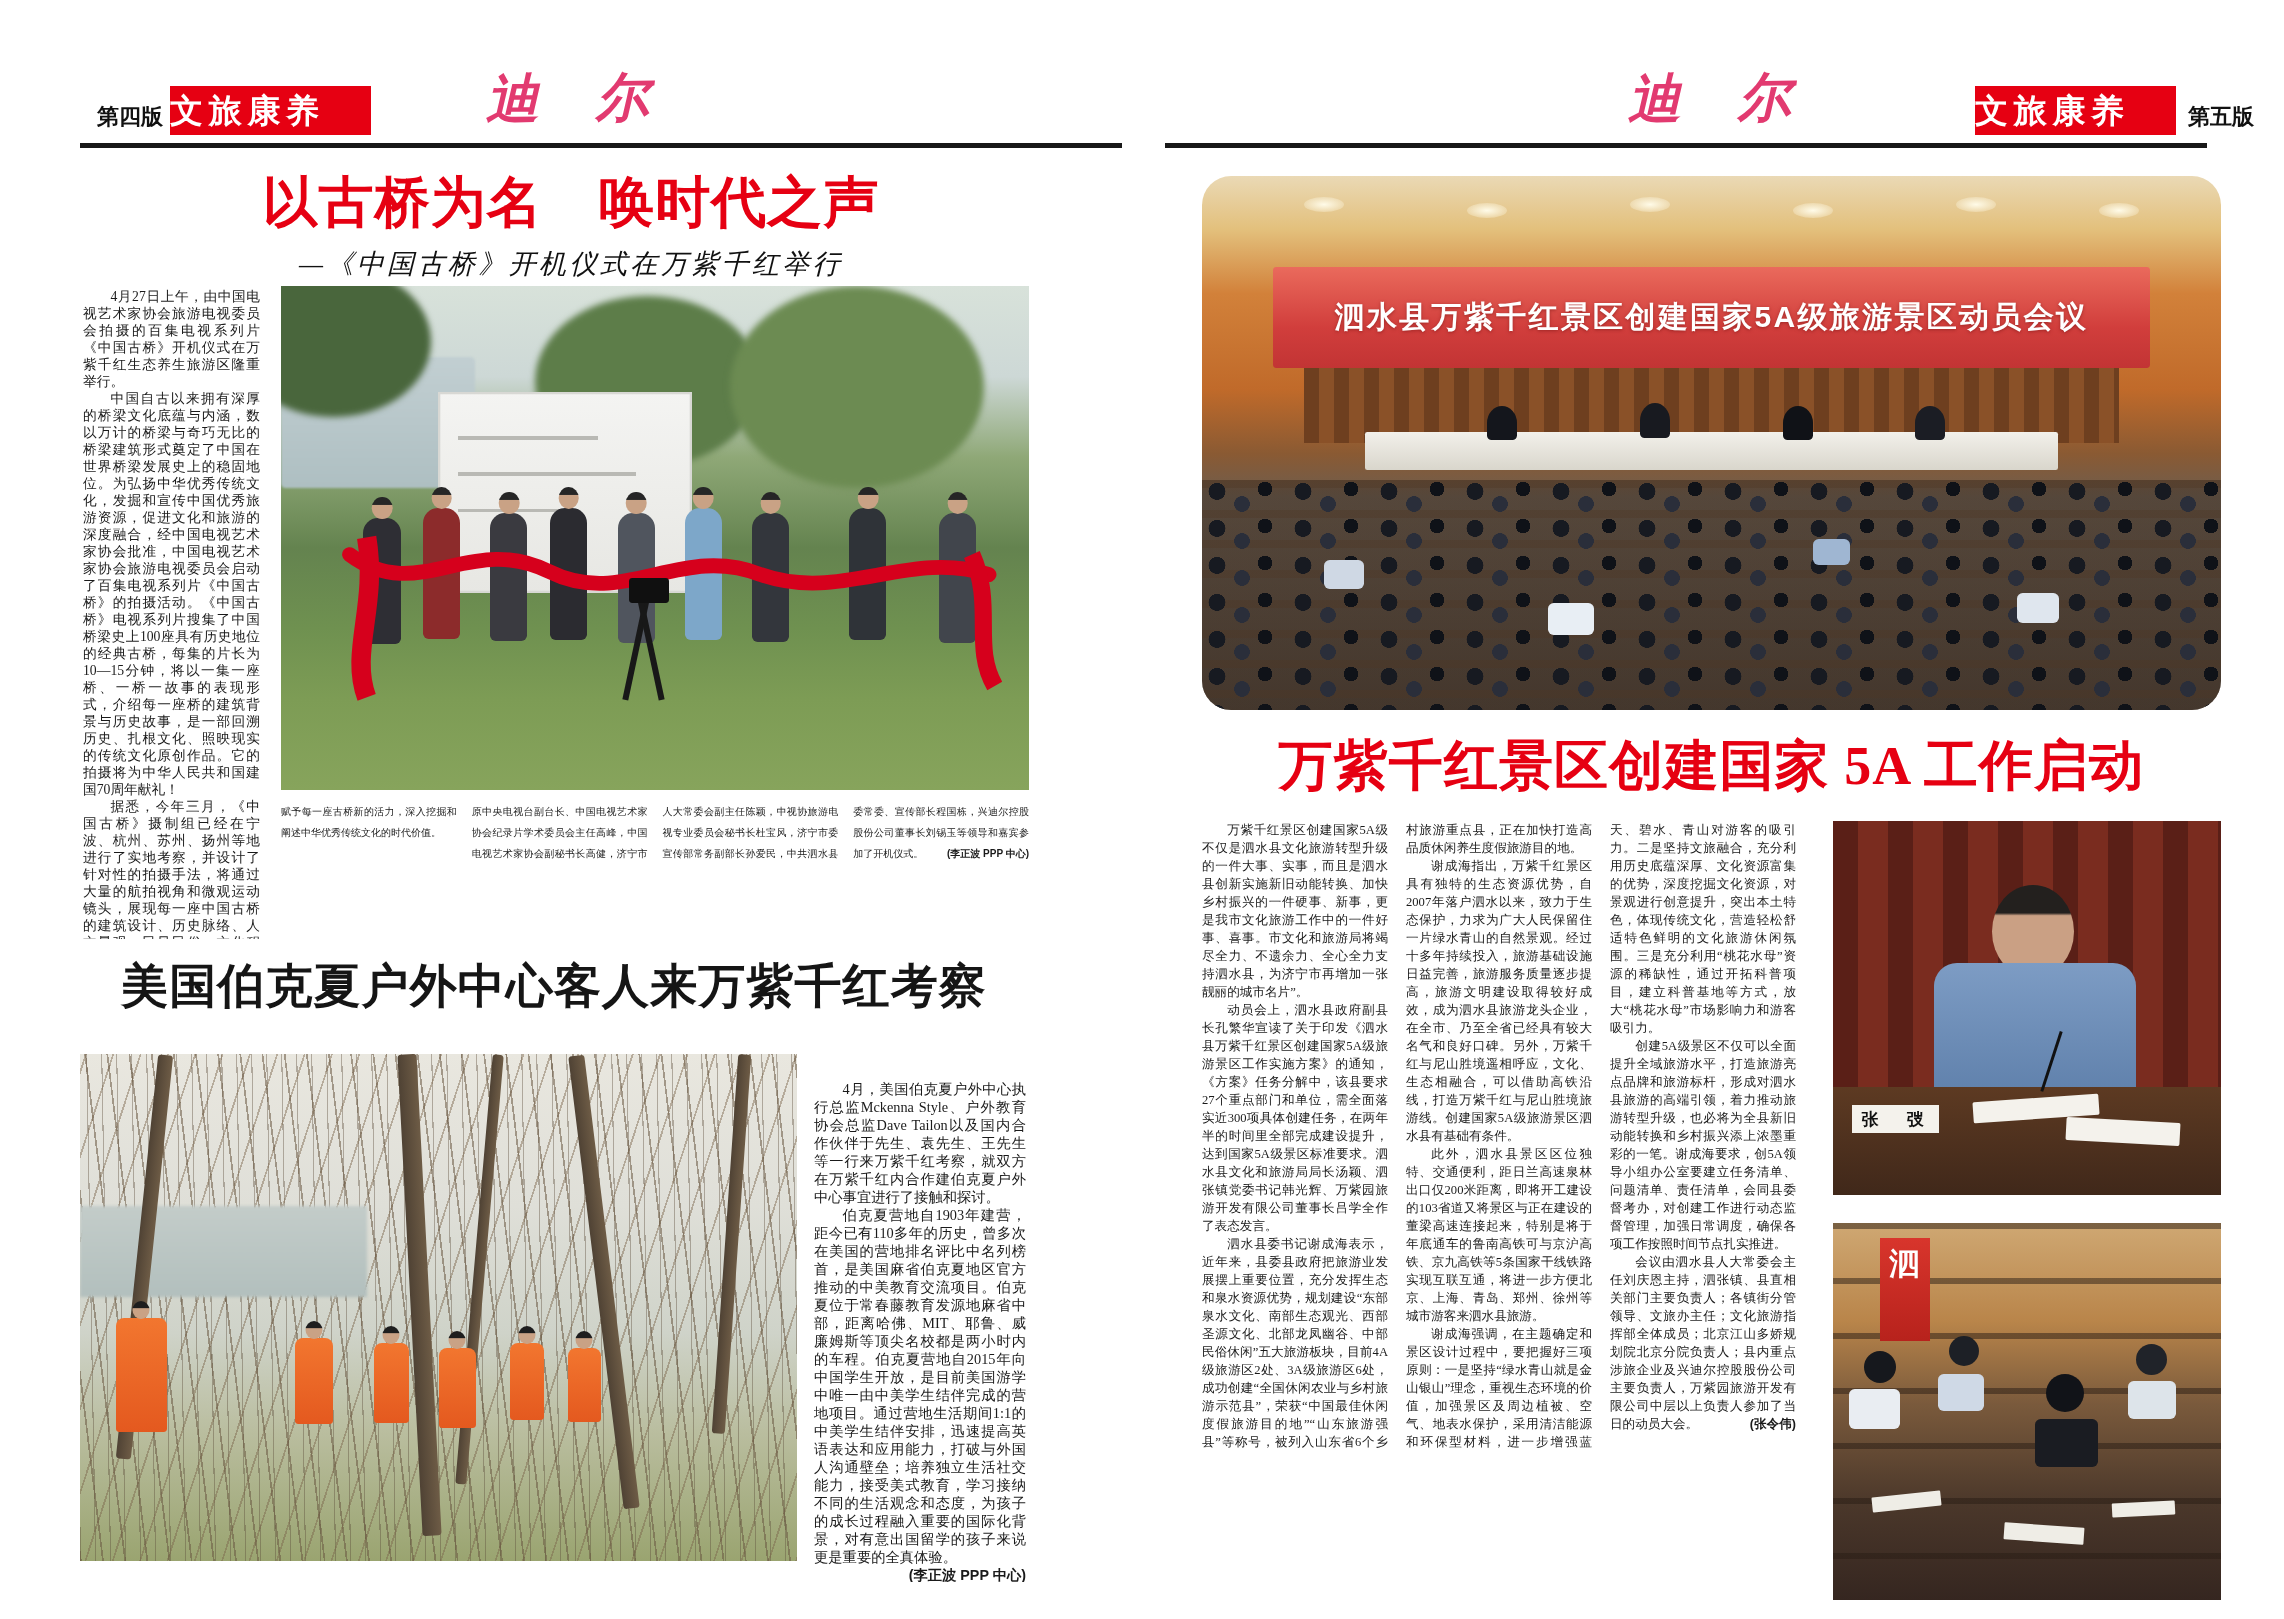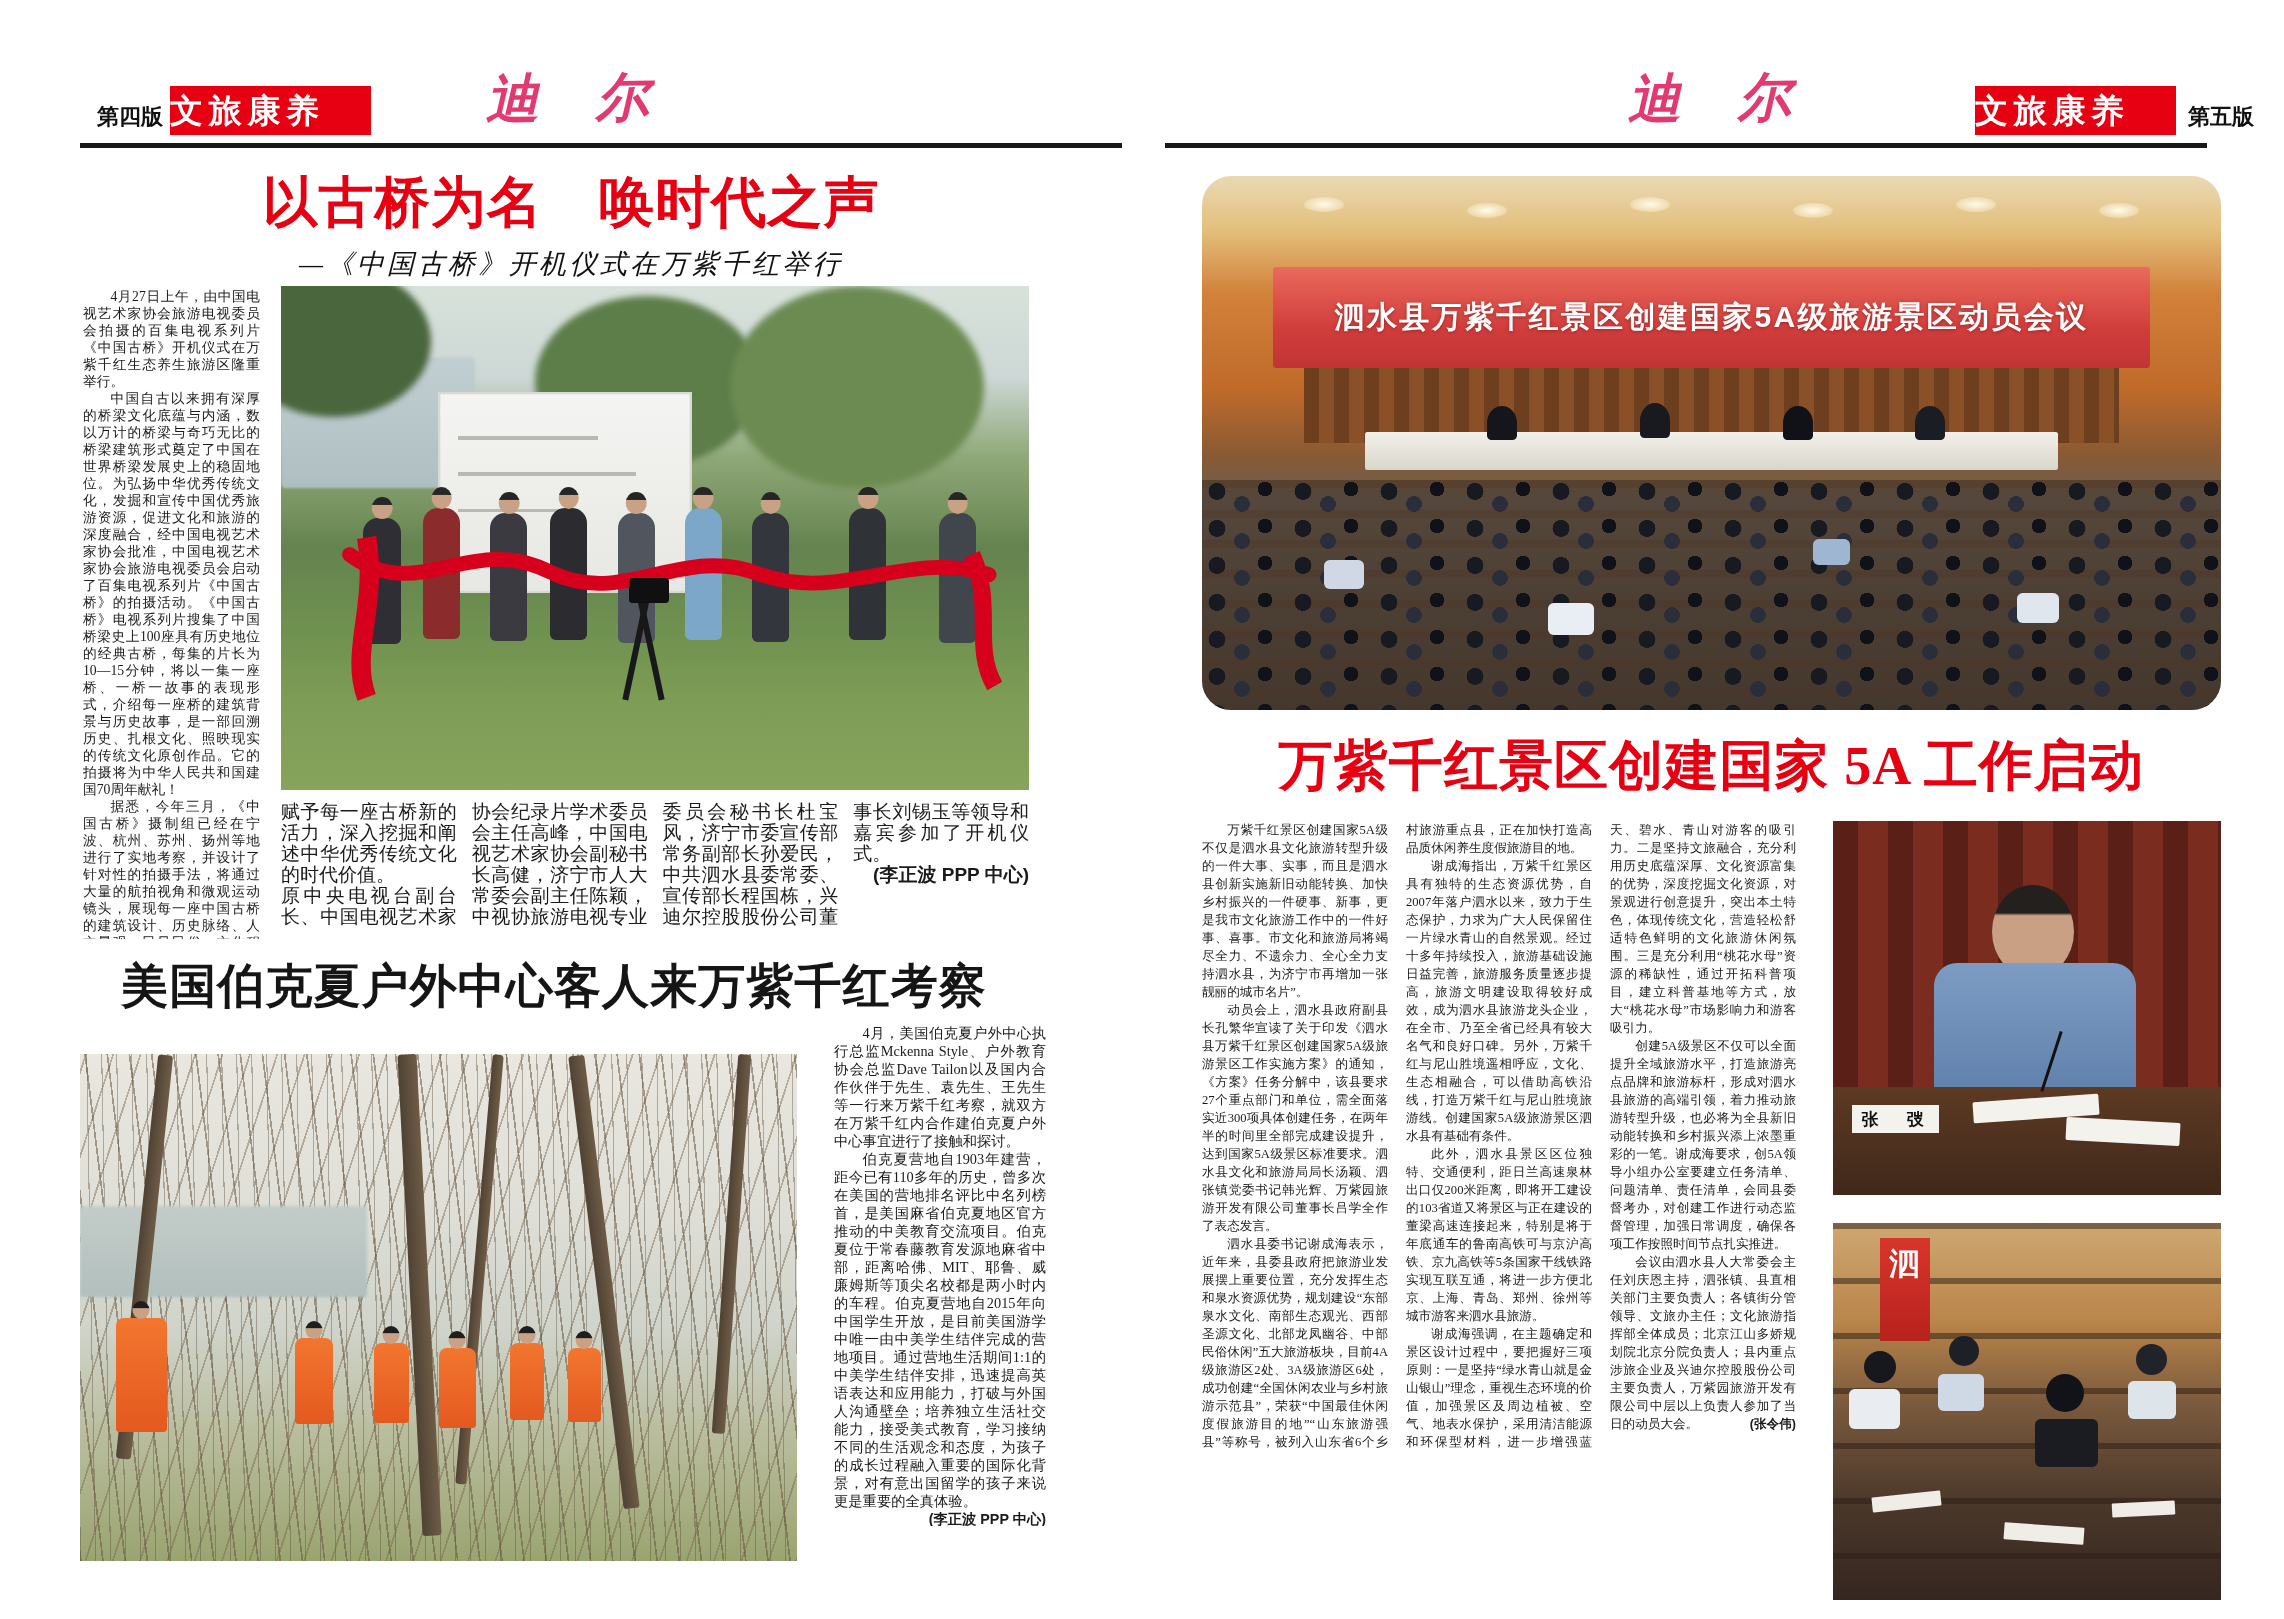--- a/index.html
+++ b/index.html
@@ -24,21 +24,21 @@
   .headline-red{
     text-align:center;font-weight:900;color:#e60012;font-size:55px;letter-spacing:1.1px;
     font-family:"Liberation Serif","DejaVu Serif",serif;white-space:nowrap;
   }
   .subtitle{
     text-align:center;font-size:27px;font-style:italic;color:#111;letter-spacing:3.4px;white-space:nowrap;
   }
   .bodycol{font-size:13.7px;line-height:17px;text-align:justify;overflow:hidden;}
   .bodycol p{margin:0;}
   .indent{text-indent:2em;}
-  .bottomblock{font-size:19px;line-height:21px;text-align:justify;overflow:hidden;
+  .bottomblock{font-size:10px;line-height:21px;text-align:justify;overflow:hidden;
     column-count:4;column-gap:15px;}
   .bottomblock p{margin:0;}
   .credit{float:right;font-weight:bold;font-family:"Liberation Sans","DejaVu Sans",sans-serif;}
   .headline-black{
     text-align:center;font-weight:900;color:#151515;font-size:47px;letter-spacing:1.1px;white-space:nowrap;
     font-family:"Liberation Serif","DejaVu Serif",serif;
   }
   .a2col{font-size:14.3px;line-height:18px;text-align:justify;overflow:hidden;}
   .a2col p{margin:0;}
   
@@ -202,21 +202,21 @@
   <div class="abs trunk" style="left:72%;top:0;width:16px;height:90%;transform:rotate(-7deg);"></div>
   <div class="abs trunk" style="left:90%;top:0;width:12.6px;height:75%;transform:rotate(4deg);"></div>
   <div class="abs vest" style="left:5%;top:52%;width:51px;height:114px;"></div>
   <div class="abs vest" style="left:30%;top:56%;width:38px;height:86px;"></div>
   <div class="abs vest" style="left:41%;top:57%;width:35px;height:80px;"></div>
   <div class="abs vest" style="left:50%;top:58%;width:37px;height:80px;"></div>
   <div class="abs vest" style="left:60%;top:57%;width:34px;height:77px;"></div>
   <div class="abs vest" style="left:68%;top:58%;width:33px;height:74px;"></div>
 </div>
 
-<div class="abs a2col" style="left:814px;top:1024px;width:212px;height:502px;margin-left:20px;">
+<div class="abs a2col" style="left:814px;top:1080px;width:212px;height:502px;">
   <p class="indent">4月，美国伯克夏户外中心执行总监Mckenna Style、户外教育协会总监Dave Tailon以及国内合作伙伴于先生、袁先生、王先生等一行来万紫千红考察，就双方在万紫千红内合作建伯克夏户外中心事宜进行了接触和探讨。</p>
   <p style="display:inline;"><span class="indent" style="display:inline-block;text-indent:2em;">伯克夏营地自1903年建营，距今已有110多年的历史，曾多次在美国的营地排名评比中名列榜首，是美国麻省伯克夏地区官方推动的中美教育交流项目。伯克夏位于常春藤教育发源地麻省中部，距离哈佛、MIT、耶鲁、威廉姆斯等顶尖名校都是两小时内的车程。伯克夏营地自2015年向中国学生开放，是目前美国游学中唯一由中美学生结伴完成的营地项目。通过营地生活期间1:1的中美学生结伴安排，迅速提高英语表达和应用能力，打破与外国人沟通壁垒；培养独立生活社交能力，接受美式教育，学习接纳不同的生活观念和态度，为孩子的成长过程融入重要的国际化背景，对有意出国留学的孩子来说更是重要的全真体验。</span><span class="credit">(李正波 PPP 中心)</span></p>
 </div>
 
 <div class="abs photo3" style="left:1202px;top:176px;width:1019px;height:534px;">
   <div class="abs ceil-light" style="left:10%;top:4%;"></div>
   <div class="abs ceil-light" style="left:26%;top:5%;"></div>
   <div class="abs ceil-light" style="left:42%;top:4%;"></div>
   <div class="abs ceil-light" style="left:58%;top:5%;"></div>
   <div class="abs ceil-light" style="left:74%;top:4%;"></div>

